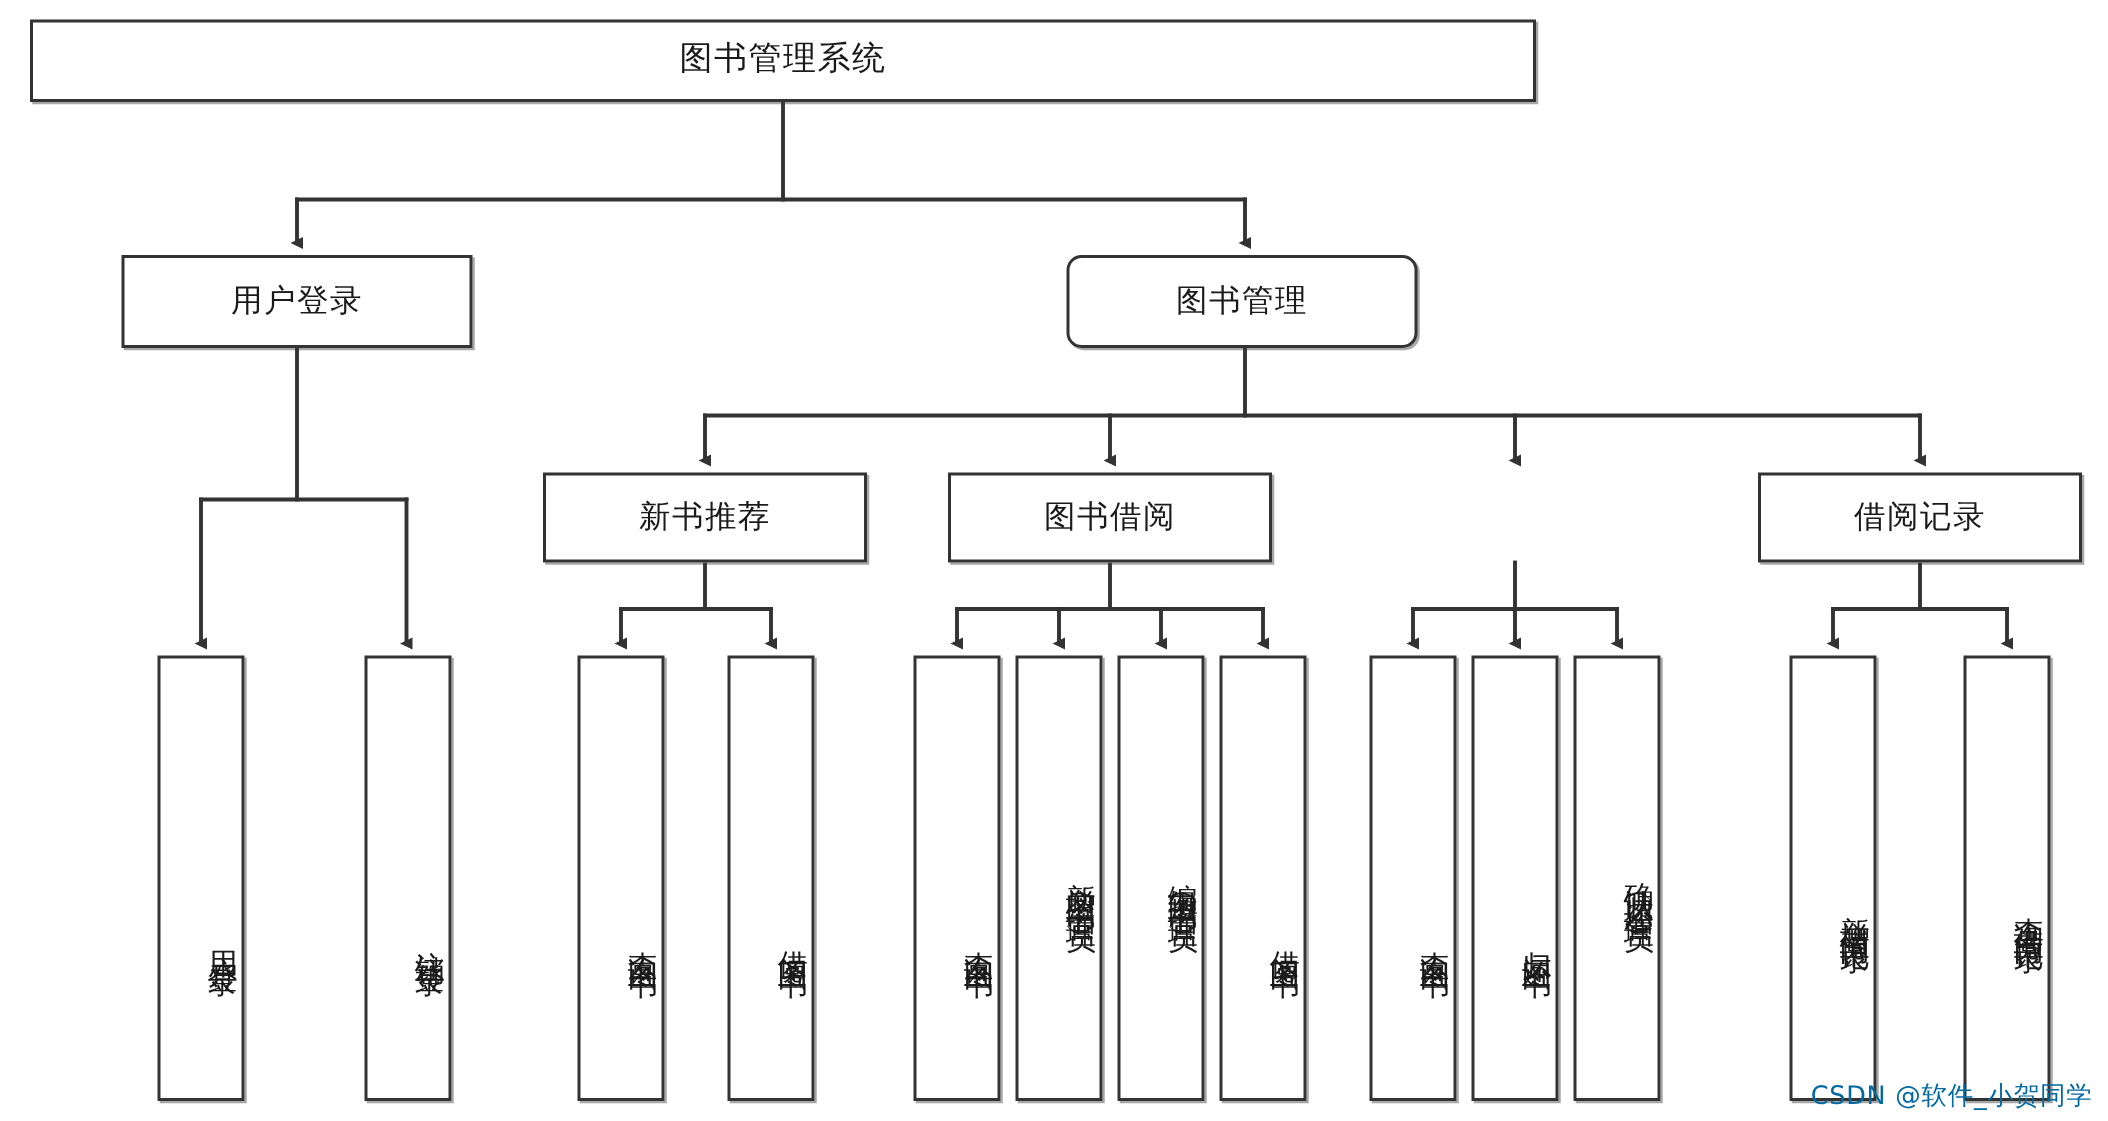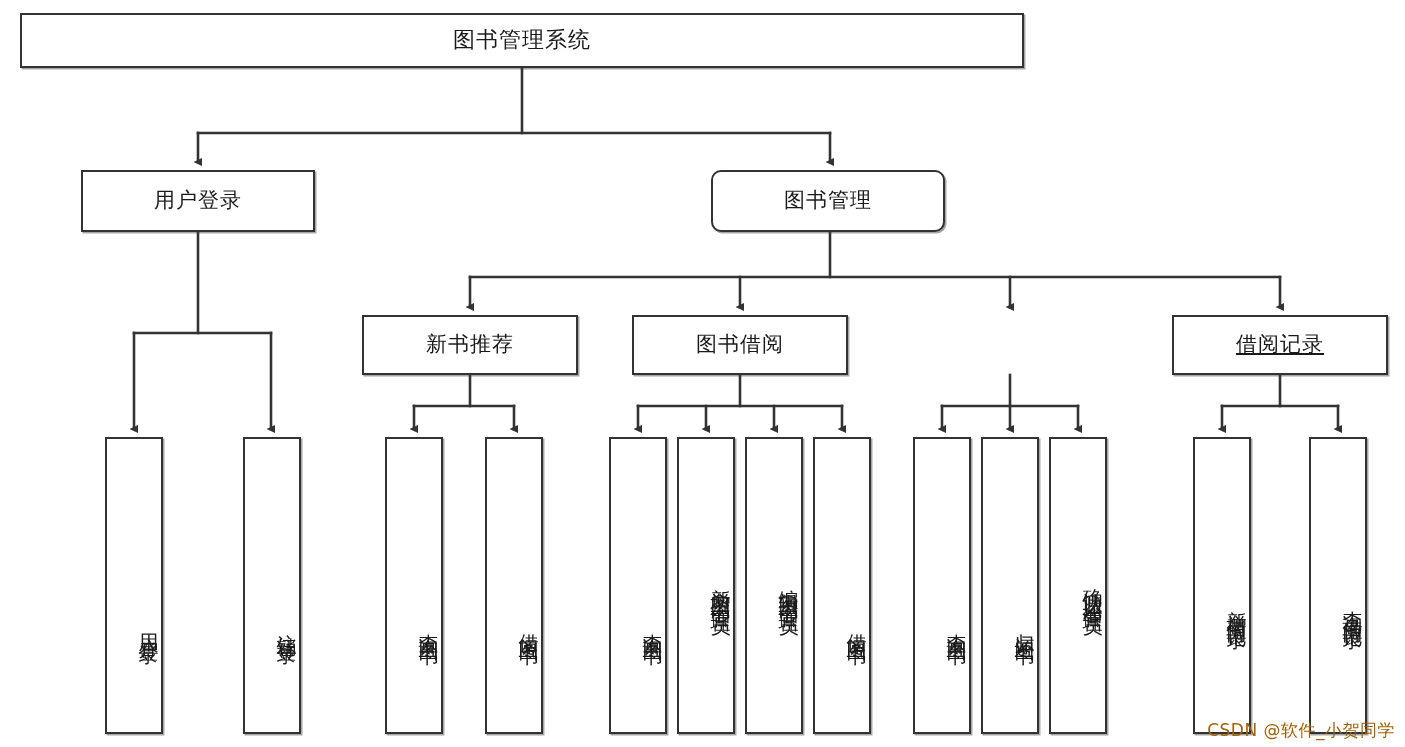--- a/index.html
+++ b/index.html
@@ -62,21 +62,21 @@
   }
   .node.vertical .label {
     white-space: normal;
     text-align: start;
   }
   .watermark {
     position: absolute;
     right: 10px;
     bottom: 5px;
     font-size: 17px;
-    color: #a16207;
+    color: #0369a1;
     letter-spacing: 0.5px;
     white-space: nowrap;
     font-family: "DejaVu Sans", "Liberation Sans", sans-serif;
   }
 </style>
 </head>
 <body>
 
 <div id="diagram-root">
 
@@ -144,21 +144,21 @@
 
   <div class="node horizontal" style="left:632px; top:315px; width:216px; height:60px;">
     <span class="label">图书借阅</span>
   </div>
 
   <div class="node horizontal" style="left:362px; top:315px; width:216px; height:60px;">
     <span class="label">新书推荐</span>
   </div>
 
 
-  <div class="node horizontal" style="left:1172px; top:315px; width:216px; height:60px;text-decoration:underline;">
+  <div class="node horizontal" style="left:1172px; top:315px; width:216px; height:60px;">
     <span class="label">借阅记录</span>
   </div>
 
   <div class="node vertical" style="left:105px; top:437px; width:58px; height:297px; padding-top:80px;">
     <span class="label">用户登录</span>
   </div>
 
   <div class="node vertical" style="left:243px; top:437px; width:58px; height:297px; padding-top:80px;">
     <span class="label">注销登录</span>
   </div>

